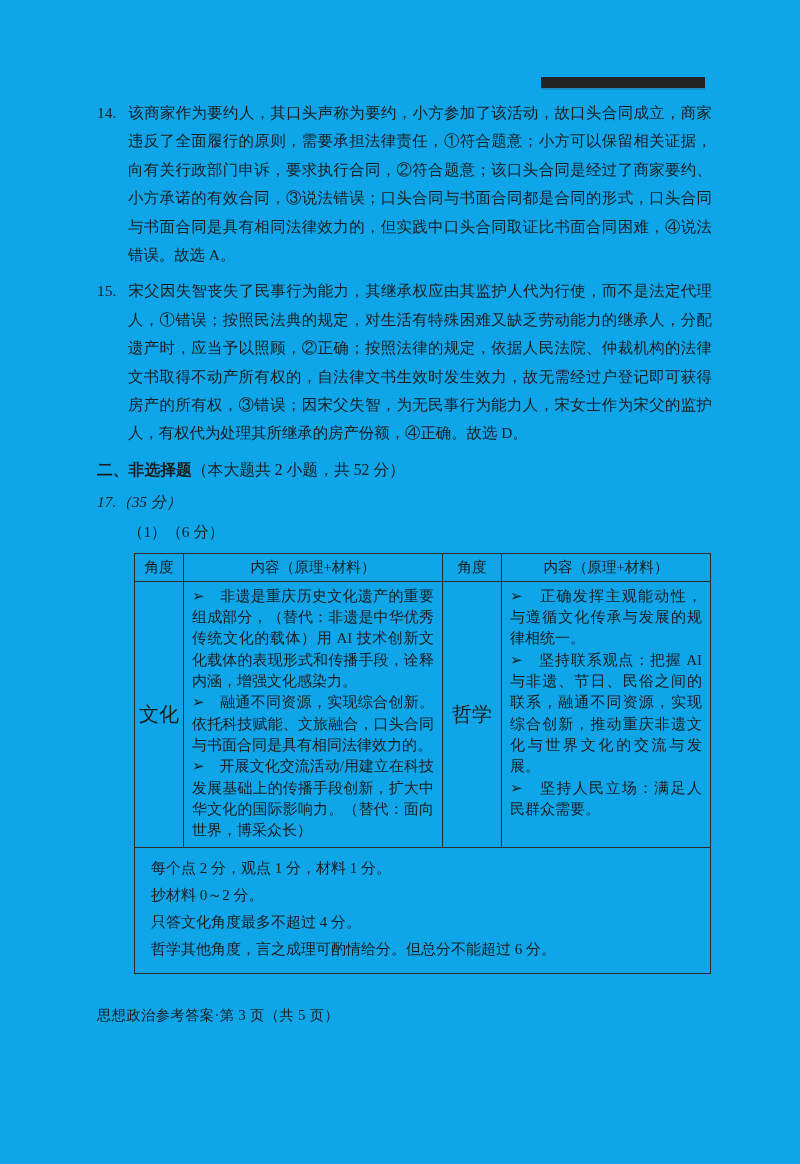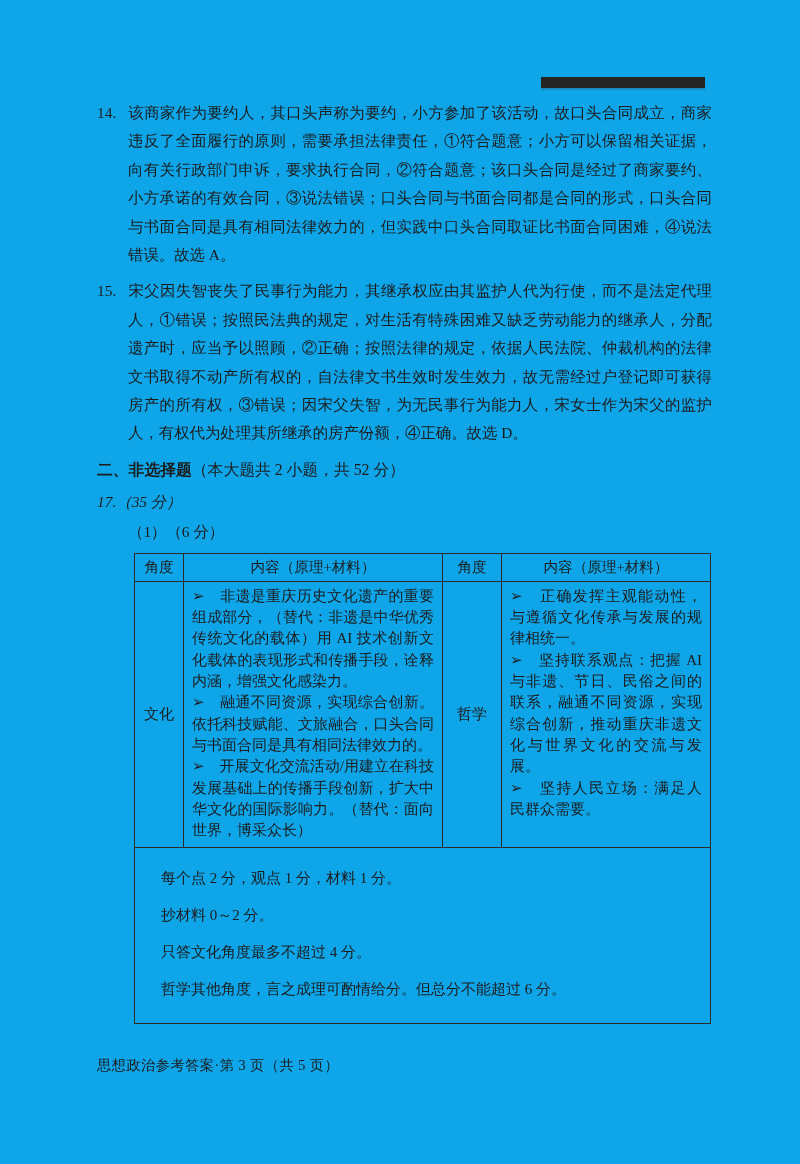--- a/index.html
+++ b/index.html
@@ -54,36 +54,36 @@
   }
   table.answer-table th {
     font-size:14.6px;
     height:25px;
     text-align:center;
     padding:1px 0;
   }
   td.angle-cell {
     text-align:center;
     vertical-align:middle;
-    font-size:15px;
+    font-size:20px;
   }
   td.content-cell {
     vertical-align:top;
     padding:4px 8px 6px 8px;
     font-size:15px;
     line-height:21.3px;
     text-align:justify;
   }
   td.content-cell p { margin:0; }
   td.notes-cell {
     padding:4px 10px 7px 10px;
     font-size:15px;
     line-height:20.8px;
   }
-  td.notes-cell p { margin:16px; }
+  td.notes-cell p { margin:6px; }
   .page-footer {
     margin:32px 0 0 0;
     text-align:left;
     font-size:14.2px;
     letter-spacing:.5px;
   }
 </style>
 </head>
 <body>
 

